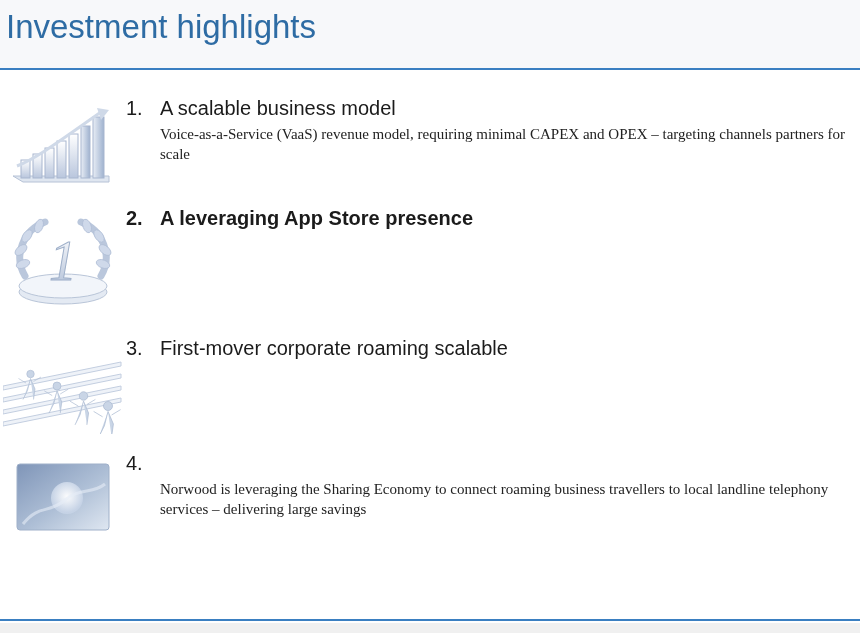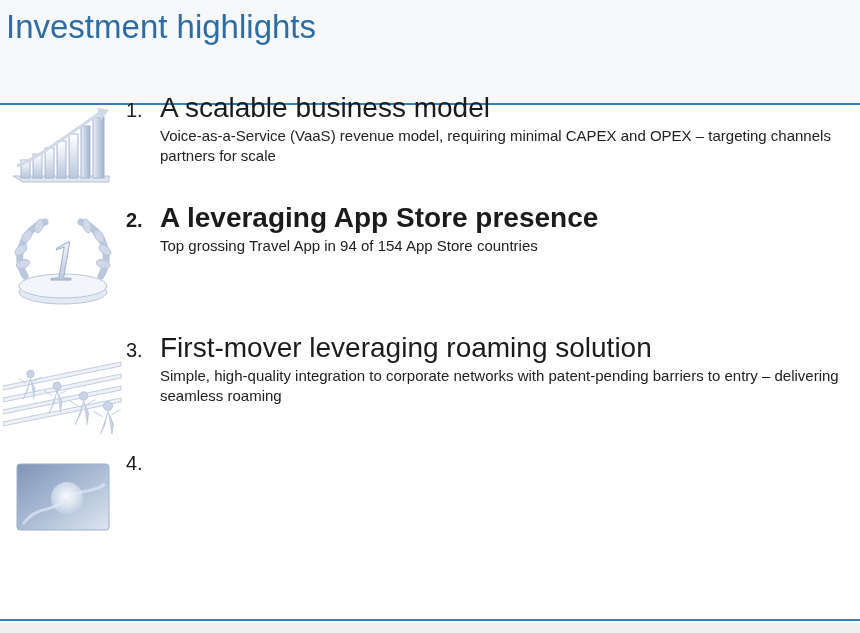--- a/index.html
+++ b/index.html
@@ -19,21 +19,21 @@
     width: 860px;
     height: 633px;
     background: #ffffff;
     box-sizing: border-box;
   }
   .slide-header {
     position: absolute;
     top: 0;
     left: 0;
     width: 860px;
-    height: 105px;
+    height: 70px;
     background: #f7f8fa;
     border-bottom: 2px solid #3a7fc1;
     box-sizing: border-box;
   }
   .slide-title {
     position: absolute;
     left: 6px;
     top: 8px;
     font-size: 33px;
     color: #2e6ca4;
@@ -72,27 +72,28 @@
   }
   .item-num {
     width: 34px;
     flex: 0 0 34px;
     font-size: 20px;
     color: #1b1b1b;
     text-align: left;
   }
   .item-num.bold { font-weight: bold; }
   .item-heading {
-    font-size: 28px;
+    font-size: 20px;
     color: #1b1b1b;
     line-height: 24px;
   }
   .item-heading.bold { font-weight: bold; }
   .bullets {
     margin: 4px 0 0 34px;
+    font-family: Liberation Serif, serif;
   }
   .bullet {
     font-size: 15px;
     color: #222222;
     line-height: 20px;
     margin-bottom: 6px;
   }
   
   .row1 { height: 110px; }
   .row2 { height: 130px; }
@@ -191,21 +192,20 @@
           </g>
           <text x="54" y="66" text-anchor="middle" font-family="Liberation Serif, serif" font-size="56" font-style="italic" fill="url(#g2)" stroke="#9eafc9" stroke-width="1">1</text>
         </svg>
       </div>
       <div class="item-body">
         <div class="item-heading-row">
           <div class="item-num bold">2.</div>
           <div class="item-heading bold">A leveraging App Store presence</div>
         </div>
         <div class="bullets">
-          <div class="bullet">Top grossing Travel App in 94 of 154 App Store countries</div>
         </div>
       </div>
     </div>
 
     <div class="item row3">
       <div class="item-icon">
         <svg width="120" height="90" viewBox="0 0 120 90">
           <g stroke="#c3cee0" stroke-width="1" fill="#eef2f8">
             <polygon points="0,78 118,54 118,58 0,82"></polygon>
             <polygon points="0,66 118,42 118,46 0,70"></polygon>
@@ -228,24 +228,21 @@
             <g transform="translate(96,62) scale(0.9)">
               <circle cx="10" cy="0" r="5"></circle>
               <path d="M10,6 L6,22 L0,34 M10,6 L16,20 L14,34 M4,12 L-6,6 M14,10 L24,4"></path>
             </g>
           </g>
         </svg>
       </div>
       <div class="item-body">
         <div class="item-heading-row">
           <div class="item-num">3.</div>
-          <div class="item-heading">First-mover leveraging roaming solution</div>
-        </div>
-        <div class="bullets">
-          <div class="bullet">Simple, high-quality integration to corporate networks with patent-pending barriers to entry – delivering seamless roaming</div>
+          <div class="item-heading">First-mover corporate roaming scalable</div>
         </div>
       </div>
     </div>
 
     <div class="item row4">
       <div class="item-icon">
         <svg width="100" height="76" viewBox="0 0 100 76">
           <defs>
             <linearGradient id="g4" x1="0" y1="0" x2="1" y2="1">
               <stop offset="0%" stop-color="#7f95b8"></stop>
@@ -259,20 +256,23 @@
           </defs>
           <rect x="4" y="4" width="92" height="66" rx="3" fill="url(#g4)" stroke="#9fb0c9" stroke-width="1"></rect>
           <circle cx="54" cy="38" r="16" fill="url(#g4b)" opacity="0.95"></circle>
           <path d="M10,64 C26,44 36,54 52,40 C66,28 80,34 92,24" fill="none" stroke="#e6edf6" stroke-width="3" opacity="0.6"></path>
         </svg>
       </div>
       <div class="item-body">
         <div class="item-heading-row">
           <div class="item-num">4.</div>
         </div>
+        <div class="bullets">
+          <div class="bullet">Norwood is leveraging the Sharing Economy to connect roaming business travellers to local landline telephony services – delivering large savings</div>
+        </div>
       </div>
     </div>
 
   </div>
 
   <div class="slide-footer"></div>
   <div class="bottom-strip"></div>
 </div>
 
 </body></html>

